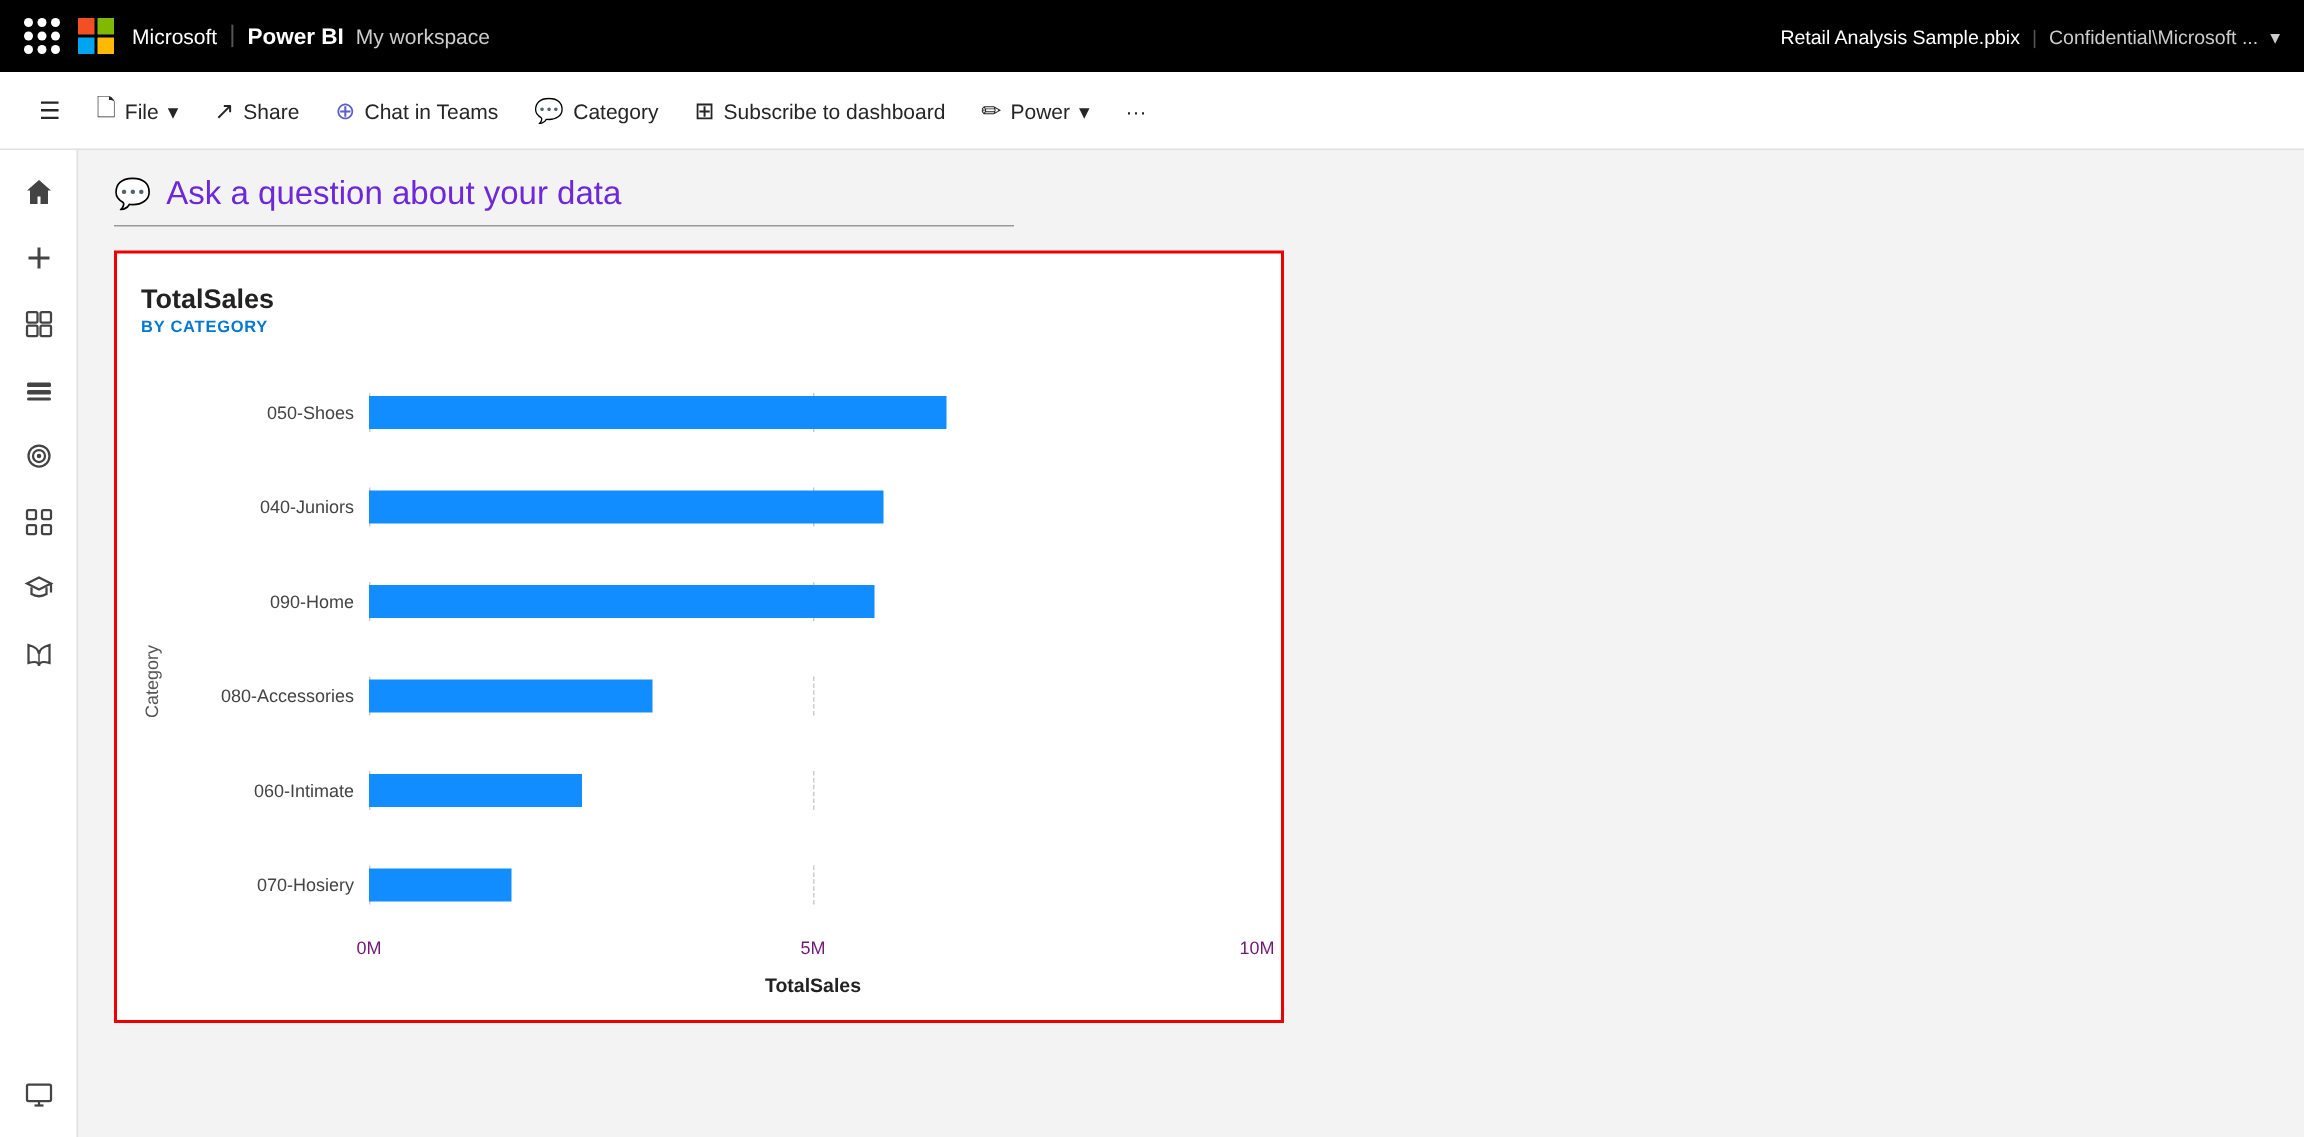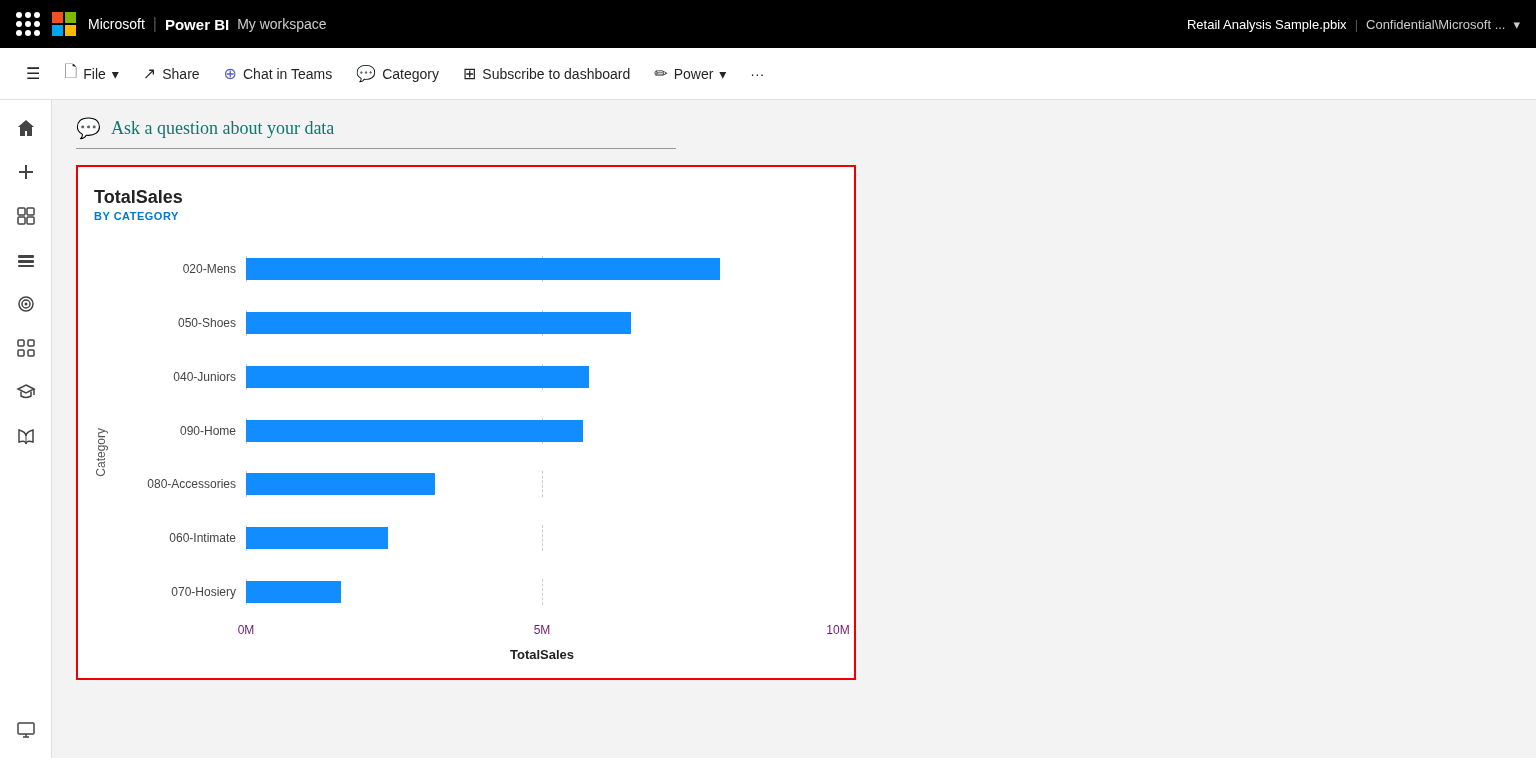--- a/index.html
+++ b/index.html
@@ -91,21 +91,21 @@
     
     .qa-bar {
       display: flex;
       align-items: center;
       gap: 10px;
       border-bottom: 1px solid #999;
       padding-bottom: 8px;
       max-width: 600px;
     }
     .qa-icon { font-size: 20px; color: #555; }
-    .qa-text { font-size: 18px; color: #0f766e; font-family: Liberation Serif, serif; }
+    .qa-text { font-size: 22px; color: #6d28d9; }
 
     
     .chart-container {
       border: 2px solid #e00;
       background: #fff;
       padding: 20px 16px 16px 16px;
       width: 780px;
       position: relative;
     }
     .chart-title { font-size: 18px; font-weight: 600; color: #222; margin-bottom: 2px; }
@@ -339,28 +339,20 @@
     <div class="chart-container">
       <div class="chart-title">TotalSales</div>
       <div class="chart-subtitle">BY CATEGORY</div>
 
       <div class="chart-area">
         <div class="y-axis-label">Category</div>
 
         <div class="chart-inner">
           <div class="bars-area" id="bars-area">
 
-          <div class="bar-row">
-                <div class="bar-label">020-Mens</div>
-                <div class="bar-track" style="position: relative;">
-                  <div style="position: absolute; left: 0%; top: 0px; bottom: 0px; width: 1px; border-right: 1px dashed rgb(204, 204, 204); pointer-events: none;"></div>
-                  <div style="position: absolute; left: 50%; top: 0px; bottom: 0px; width: 1px; border-right: 1px dashed rgb(204, 204, 204); pointer-events: none;"></div>
-                  <div class="bar-fill" style="width: 80%; background: rgb(17, 141, 255); height: 22px; position: relative; z-index: 1;"></div>
-                </div>
-              </div>
               <div class="bar-row">
                 <div class="bar-label">050-Shoes</div>
                 <div class="bar-track" style="position: relative;">
                   <div style="position: absolute; left: 0%; top: 0px; bottom: 0px; width: 1px; border-right: 1px dashed rgb(204, 204, 204); pointer-events: none;"></div>
                   <div style="position: absolute; left: 50%; top: 0px; bottom: 0px; width: 1px; border-right: 1px dashed rgb(204, 204, 204); pointer-events: none;"></div>
                   <div class="bar-fill" style="width: 65%; background: rgb(17, 141, 255); height: 22px; position: relative; z-index: 1;"></div>
                 </div>
               </div>
               <div class="bar-row">
                 <div class="bar-label">040-Juniors</div>

